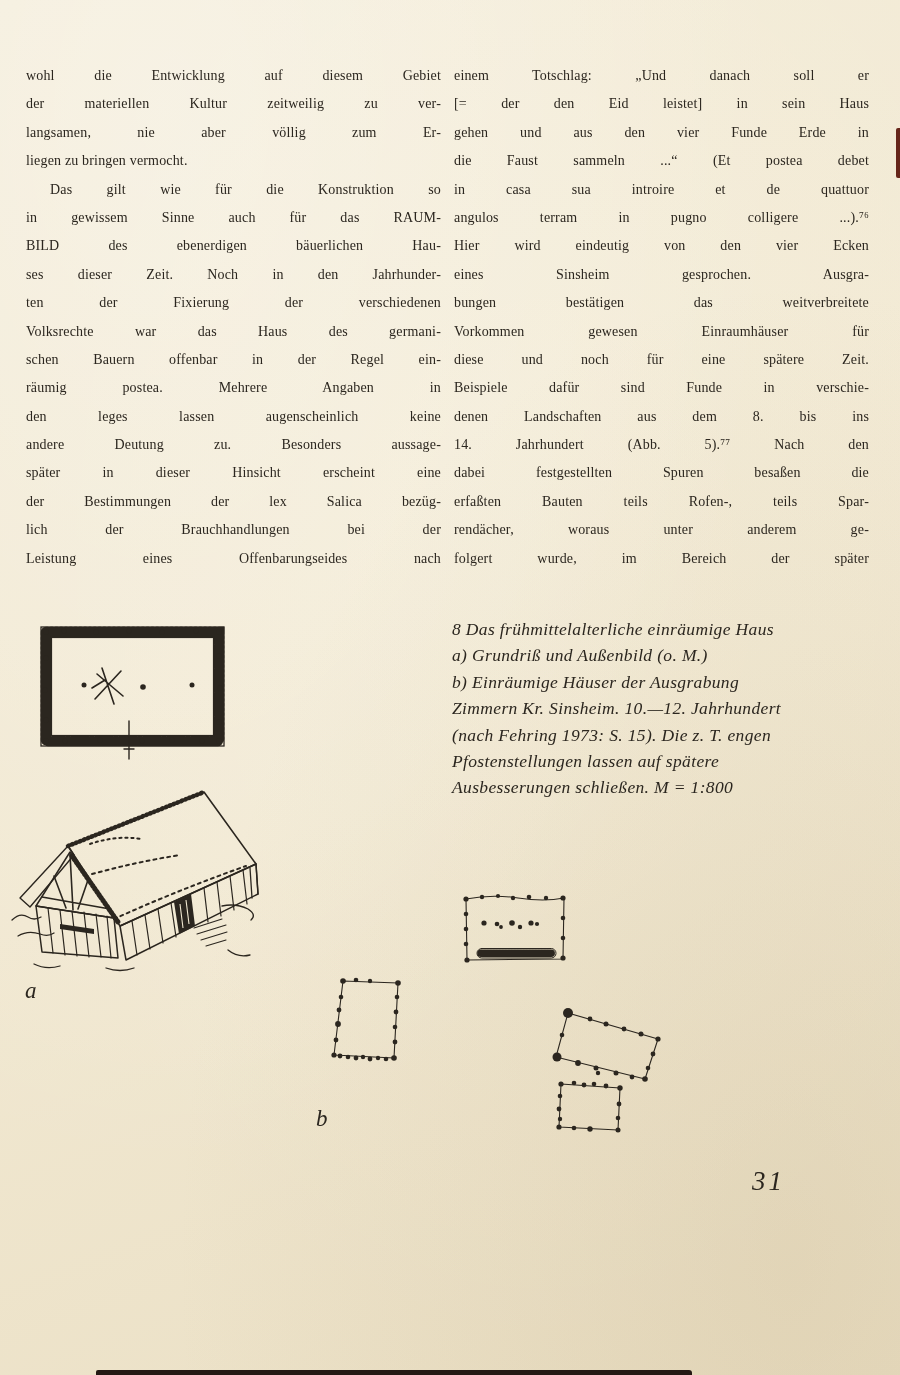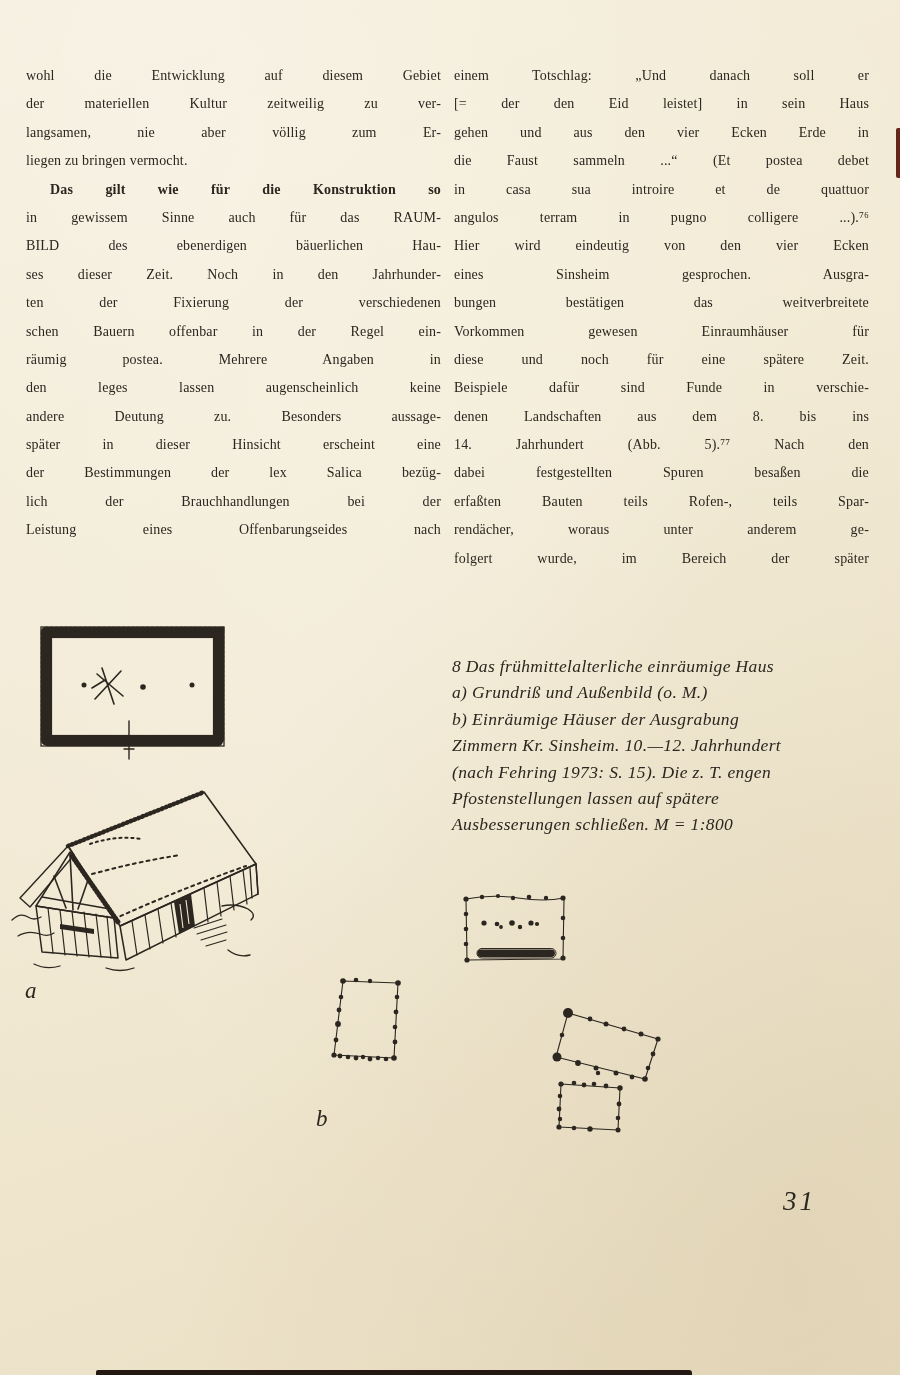--- a/index.html
+++ b/index.html
@@ -28,45 +28,44 @@
   .col-right { left: 454px; }
   .tline {
     height: 28.4px;
     overflow: hidden;
     text-align: justify;
     text-align-last: justify;
   }
   .tline::after { content:""; display:inline-block; width:100%; height:0; }
   .tline-plain { text-align: right; text-align-last: left; }
   .tline-plain::after { content:none; }
-  .tline-indent { text-indent: 24px; font-weight: bold; }
+  .tline-indent { text-indent: 24px; }
   .caption {
     position: absolute;
-    left: 452px; top: 653px;
+    left: 452px; top: 616px;
     width: 435px;
     font-style: italic;
     font-size: 17.5px;
     line-height: 26.4px;
     letter-spacing: 0.02em;
   }
   .cap-line { white-space: nowrap; }
   .fig-label {
     position: absolute;
     font-style: italic;
     font-size: 23px;
   }
   .label-a { left: 25px;  top: 978px; }
   .label-b { left: 316px; top: 1106px; }
   .page-number {
     position: absolute;
-    left: 783px; top: 1166px;
+    left: 752px; top: 1166px;
     font-style: italic;
     font-size: 27px;
     letter-spacing: 3px;
-    margin-top: 20px;
   }
   .fig { position: absolute; }
   .fig-plan-a  { left: 32px;  top: 618px;  }
   .fig-house   { left: 8px;   top: 778px;  }
   .fig-plan-b1 { left: 452px; top: 883px;  }
   .fig-plan-b2 { left: 328px; top: 972px;  }
   .fig-plan-b34{ left: 548px; top: 1000px; }
   .scan-strip-bottom {
     position: absolute;
     left: 96px; top: 1370px;
@@ -90,34 +89,35 @@
   <div class="col col-left">
       <div class="tline">wohl die Entwicklung auf diesem Gebiet</div>
       <div class="tline">der materiellen Kultur zeitweilig zu ver-</div>
       <div class="tline">langsamen, nie aber völlig zum Er-</div>
       <div class="tline tline-plain">liegen zu bringen vermocht.</div>
       <div class="tline tline-indent">Das gilt wie für die Konstruktion so</div>
       <div class="tline">in gewissem Sinne auch für das RAUM-</div>
       <div class="tline">BILD des ebenerdigen bäuerlichen Hau-</div>
       <div class="tline">ses dieser Zeit. Noch in den Jahrhunder-</div>
       <div class="tline">ten der Fixierung der verschiedenen</div>
+      <div class="tline">Volksrechte war das Haus des germani-</div>
       <div class="tline">schen Bauern offenbar in der Regel ein-</div>
       <div class="tline">räumig postea. Mehrere Angaben in</div>
       <div class="tline">den leges lassen augenscheinlich keine</div>
       <div class="tline">andere Deutung zu. Besonders aussage-</div>
       <div class="tline">später in dieser Hinsicht erscheint eine</div>
       <div class="tline">der Bestimmungen der lex Salica bezüg-</div>
       <div class="tline">lich der Brauchhandlungen bei der</div>
       <div class="tline">Leistung eines Offenbarungseides nach</div>
     </div>
 
   <div class="col col-right">
       <div class="tline">einem Totschlag: „Und danach soll er</div>
       <div class="tline">[= der den Eid leistet] in sein Haus</div>
-      <div class="tline">gehen und aus den vier Ecken Erde in</div>
+      <div class="tline">gehen und aus den vier Funde Erde in</div>
       <div class="tline">die Faust sammeln ...“ (Et postea debet</div>
       <div class="tline">in casa sua introire et de quattuor</div>
       <div class="tline">angulos terram in pugno colligere ...).⁷⁶</div>
       <div class="tline">Hier wird eindeutig von den vier Ecken</div>
       <div class="tline">eines Sinsheim gesprochen. Ausgra-</div>
       <div class="tline">bungen bestätigen das weitverbreitete</div>
       <div class="tline">Vorkommen gewesen Einraumhäuser für</div>
       <div class="tline">diese und noch für eine spätere Zeit.</div>
       <div class="tline">Beispiele dafür sind Funde in verschie-</div>
       <div class="tline">denen Landschaften aus dem 8. bis ins</div>

